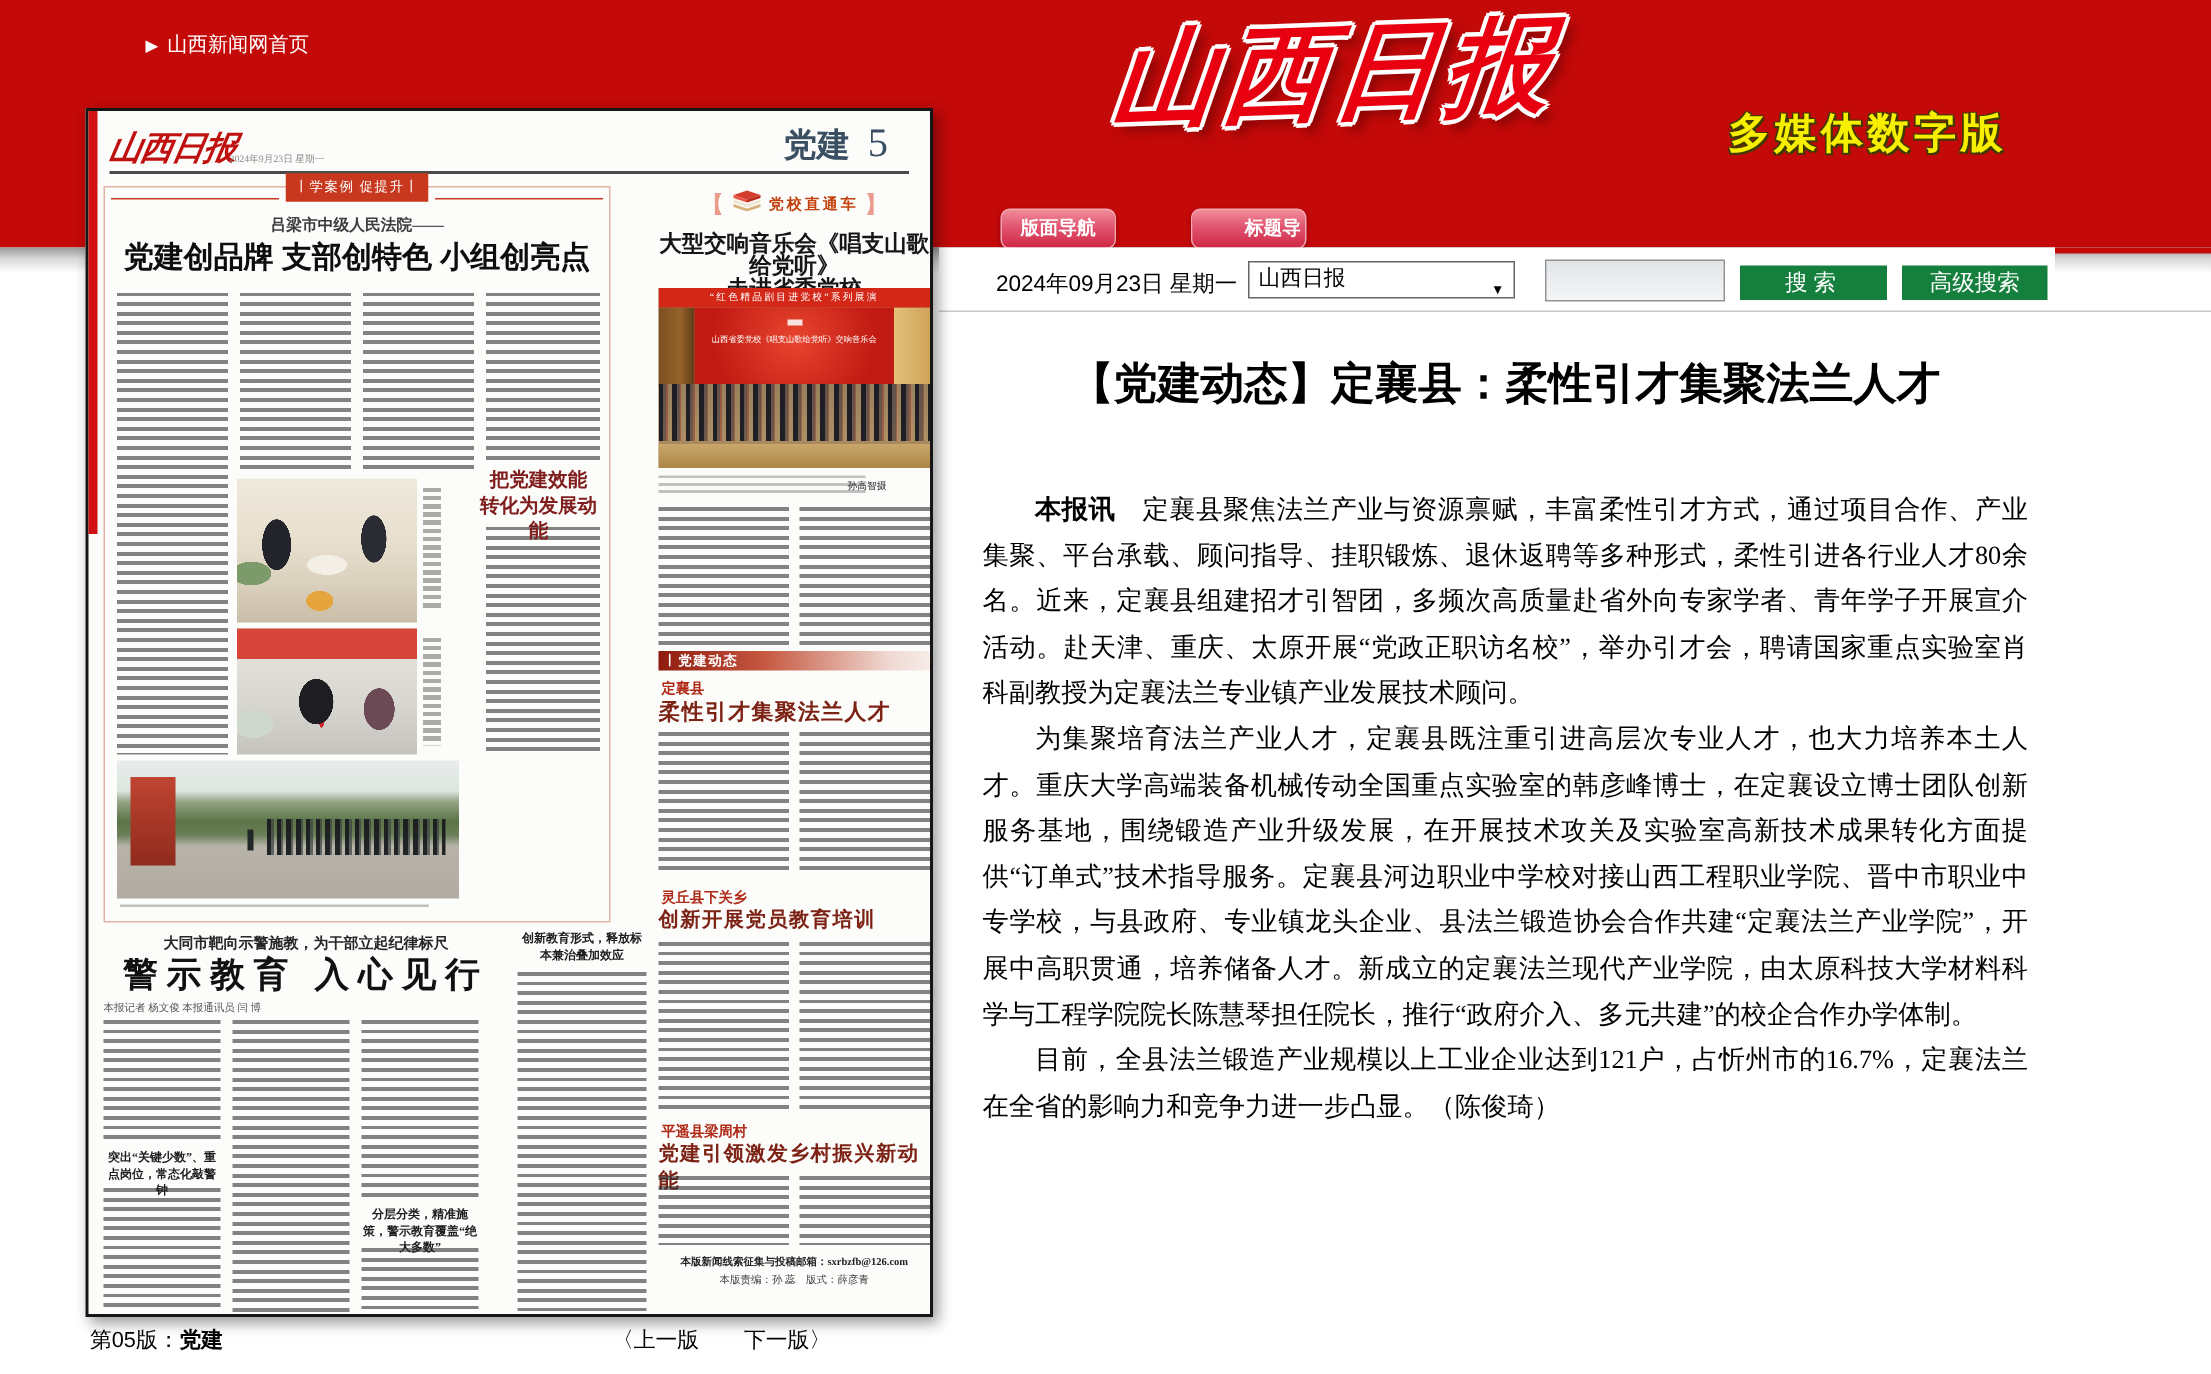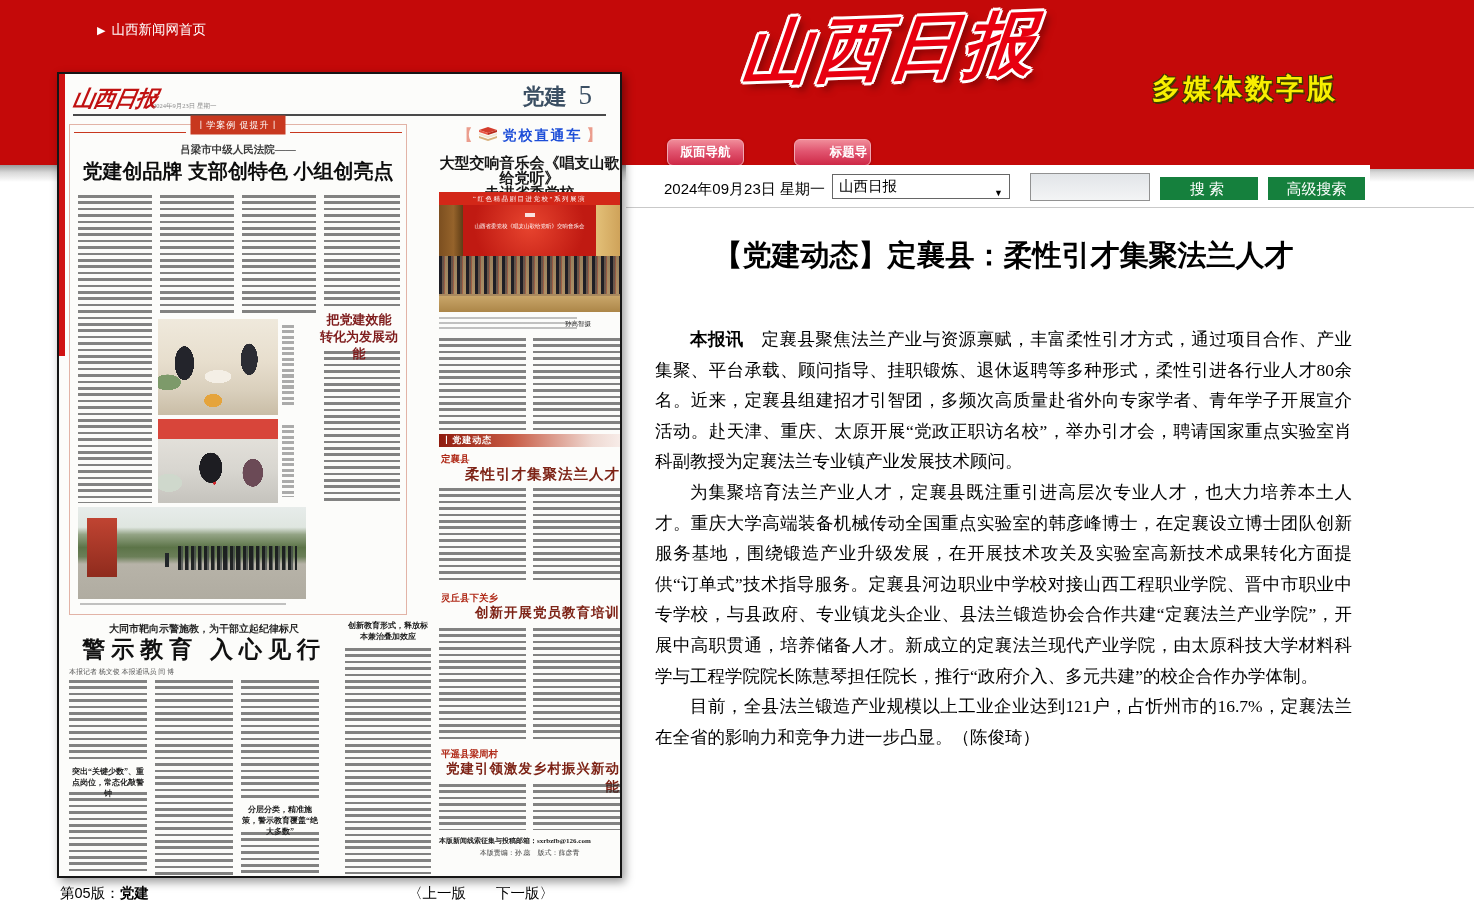--- a/index.html
+++ b/index.html
@@ -93,21 +93,21 @@
   .np-capline{left:10px;top:478px;width:206px;height:5px;}
   
   .np-warn-kicker{left:10px;top:548px;width:270px;text-align:center;font-size:10px;font-weight:bold;color:#272727;}
   .np-warn-headline{left:10px;top:560px;width:270px;text-align:center;font-size:23px;font-weight:bold;
      letter-spacing:6px;color:#111;}
   .np-warn-byline{left:10px;top:593px;width:270px;text-align:left;font-size:7px;color:#555;}
   .np-colhead{font-size:8px;font-weight:bold;line-height:11px;text-align:center;color:#1d1d1d;}
   
   .np-program{left:380px;top:52px;width:181px;display:flex;align-items:center;justify-content:center;gap:4px;}
   .np-bracket{font-size:15px;color:#eb9d8d;font-weight:bold;}
-  .np-program-label{font-size:14px;font-weight:bold;color:#1d4ed8;letter-spacing:2px;}
+  .np-program-label{font-size:10px;font-weight:bold;color:#c2410c;letter-spacing:2px;}
   .np-concert-h{left:380px;top:82px;width:181px;text-align:center;font-size:15px;font-weight:bold;
      line-height:15px;color:#161616;}
   .np-orch{left:380px;top:118px;width:181px;height:120px;overflow:hidden;background:#a9895e;}
   .orch-band{left:0;top:0;width:100%;height:13px;background:#d32718;color:#fff;font-size:6.5px;
      text-align:center;line-height:13px;letter-spacing:1.5px;white-space:nowrap;overflow:hidden;}
   .orch-curtL{left:0;top:13px;width:24px;height:53px;background:linear-gradient(90deg,#7c4f20,#95632b 60%,#5f3d16);}
   .orch-curtR{right:0;top:13px;width:24px;height:53px;background:linear-gradient(90deg,#e3c078,#cfa35a);}
   .orch-back{left:24px;right:24px;top:13px;height:52px;
      background:radial-gradient(circle at 50% 40%,#e8452f,#c01a12 75%);}
   .orch-logo{left:50%;top:8px;transform:translateX(-50%);width:10px;height:4px;background:rgba(255,255,255,.85);}
@@ -115,22 +115,22 @@
   .orch-people{left:0;top:64px;width:100%;height:38px;
      background-image:
        repeating-linear-gradient(90deg,rgba(20,22,32,.92) 0 3px,rgba(68,58,66,.6) 3px 5px,rgba(150,45,40,.42) 5px 6px,rgba(190,170,130,.22) 6px 9px),
        linear-gradient(180deg,#8d7452,#a9895e);}
   .orch-floor{left:0;bottom:0;width:100%;height:16px;background:linear-gradient(180deg,#c9a66a,#ac8648);}
   .np-credit{left:506px;top:246px;font-size:6.5px;color:#222;}
   .np-dyn-banner{left:380px;top:360px;width:181px;height:13px;box-sizing:border-box;
      background:linear-gradient(90deg,#8f1b0e,#c75a43 40%,#efd9d2 85%,#f7ece8);
      color:#fff;font-size:9px;line-height:13px;font-weight:bold;padding-left:6px;letter-spacing:1px;}
   .np-label{font-size:9.5px;font-weight:bold;color:#b02a18;}
-  .np-rhl{width:181px;text-align:right;font-weight:bold;color:#7d2316;letter-spacing:1px;}
-  .np-email{left:380px;top:762px;width:181px;text-align:left;font-size:7px;font-weight:bold;color:#222;}
+  .np-rhl{width:181px;text-align:left;font-weight:bold;color:#7d2316;letter-spacing:1px;}
+  .np-email{left:380px;top:762px;width:181px;text-align:center;font-size:7px;font-weight:bold;color:#222;}
   .np-credits{left:380px;top:774px;width:181px;text-align:center;font-size:7px;color:#444;}
   
   .page-label{left:60px;top:884px;font-size:14.5px;color:#000;}
   .page-label b{font-weight:bold;}
   .nav-link{top:884px;font-size:14.5px;color:#000;cursor:pointer;font-family:Liberation Mono, monospace;}
 </style>
 </head>
 <body>
 
 <div class="page">

